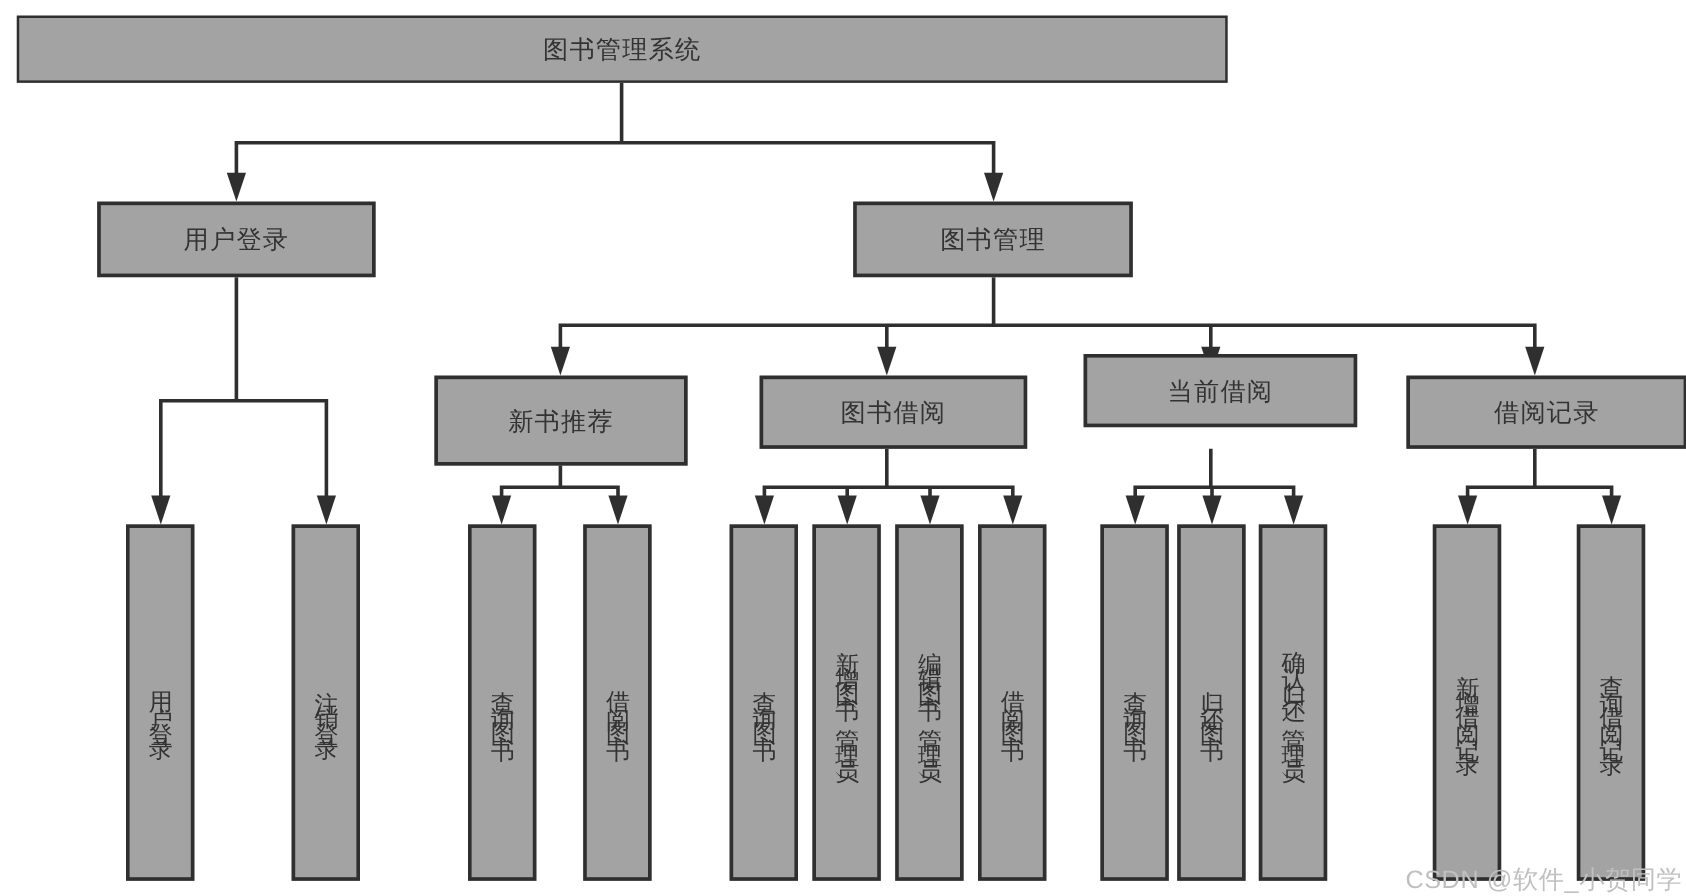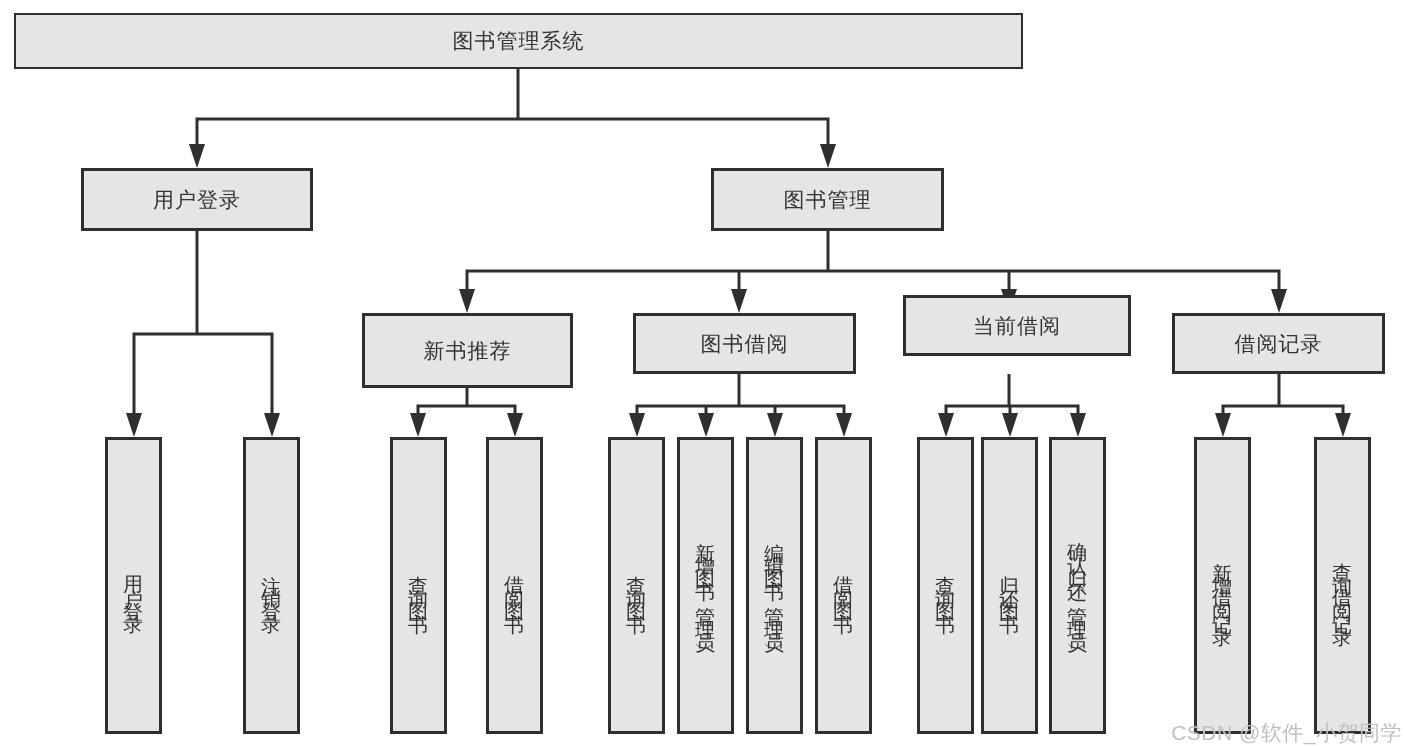--- a/index.html
+++ b/index.html
@@ -8,21 +8,21 @@
   html,body{margin:0;padding:0;background:#fff;}
   .canvas{
     position:relative; width:1405px; height:747px; background:var(--bg);
     font-family:"Liberation Sans","DejaVu Sans",sans-serif; overflow:hidden;
   }
   .connectors{position:absolute; left:0; top:0;}
   .connectors path{stroke:var(--line); stroke-width:3; fill:none;}
   .connectors polygon{fill:var(--line); stroke:none;}
   .box{
     position:absolute; box-sizing:border-box; border:3px solid var(--line);
-    background:#e5e5e5; display:flex; align-items:center; justify-content:center;font-family:Liberation Serif, serif;
+    background:#a3a3a3; display:flex; align-items:center; justify-content:center;font-family:Liberation Serif, serif;
   }
   .box.root{border-width:2px;}
   .htext{font-size:21px; color:var(--text); letter-spacing:1px; white-space:nowrap;}
   .vtext{
     writing-mode:vertical-rl; text-orientation:mixed;
     font-size:20px; letter-spacing:13px; line-height:1; color:var(--text);
   }
   .watermark{
     position:absolute; top:719px; right:3px; z-index:5;
     font-size:21px; color:var(--wm); letter-spacing:0.5px; white-space:nowrap;
@@ -69,21 +69,21 @@
 
   <div class="box" style="left:362px;top:313px;width:211px;height:75px">
     <span class="htext">新书推荐</span>
   </div>
   <div class="box" style="left:633px;top:313px;width:223px;height:61px">
     <span class="htext">图书借阅</span>
   </div>
   <div class="box" style="left:903px;top:295px;width:228px;height:61px">
     <span class="htext">当前借阅</span>
   </div>
-  <div class="box" style="left:1172px;top:313px;width:213px;height:61px">
+  <div class="box" style="left:1172px;top:313px;width:234px;height:61px">
     <span class="htext">借阅记录</span>
   </div>
 
   <div class="box" style="left:105px;top:437px;width:57px;height:297px">
     <span class="vtext">用户登录</span>
   </div>
   <div class="box" style="left:243px;top:437px;width:57px;height:297px">
     <span class="vtext">注销登录</span>
   </div>
   <div class="box" style="left:390px;top:437px;width:57px;height:297px">

